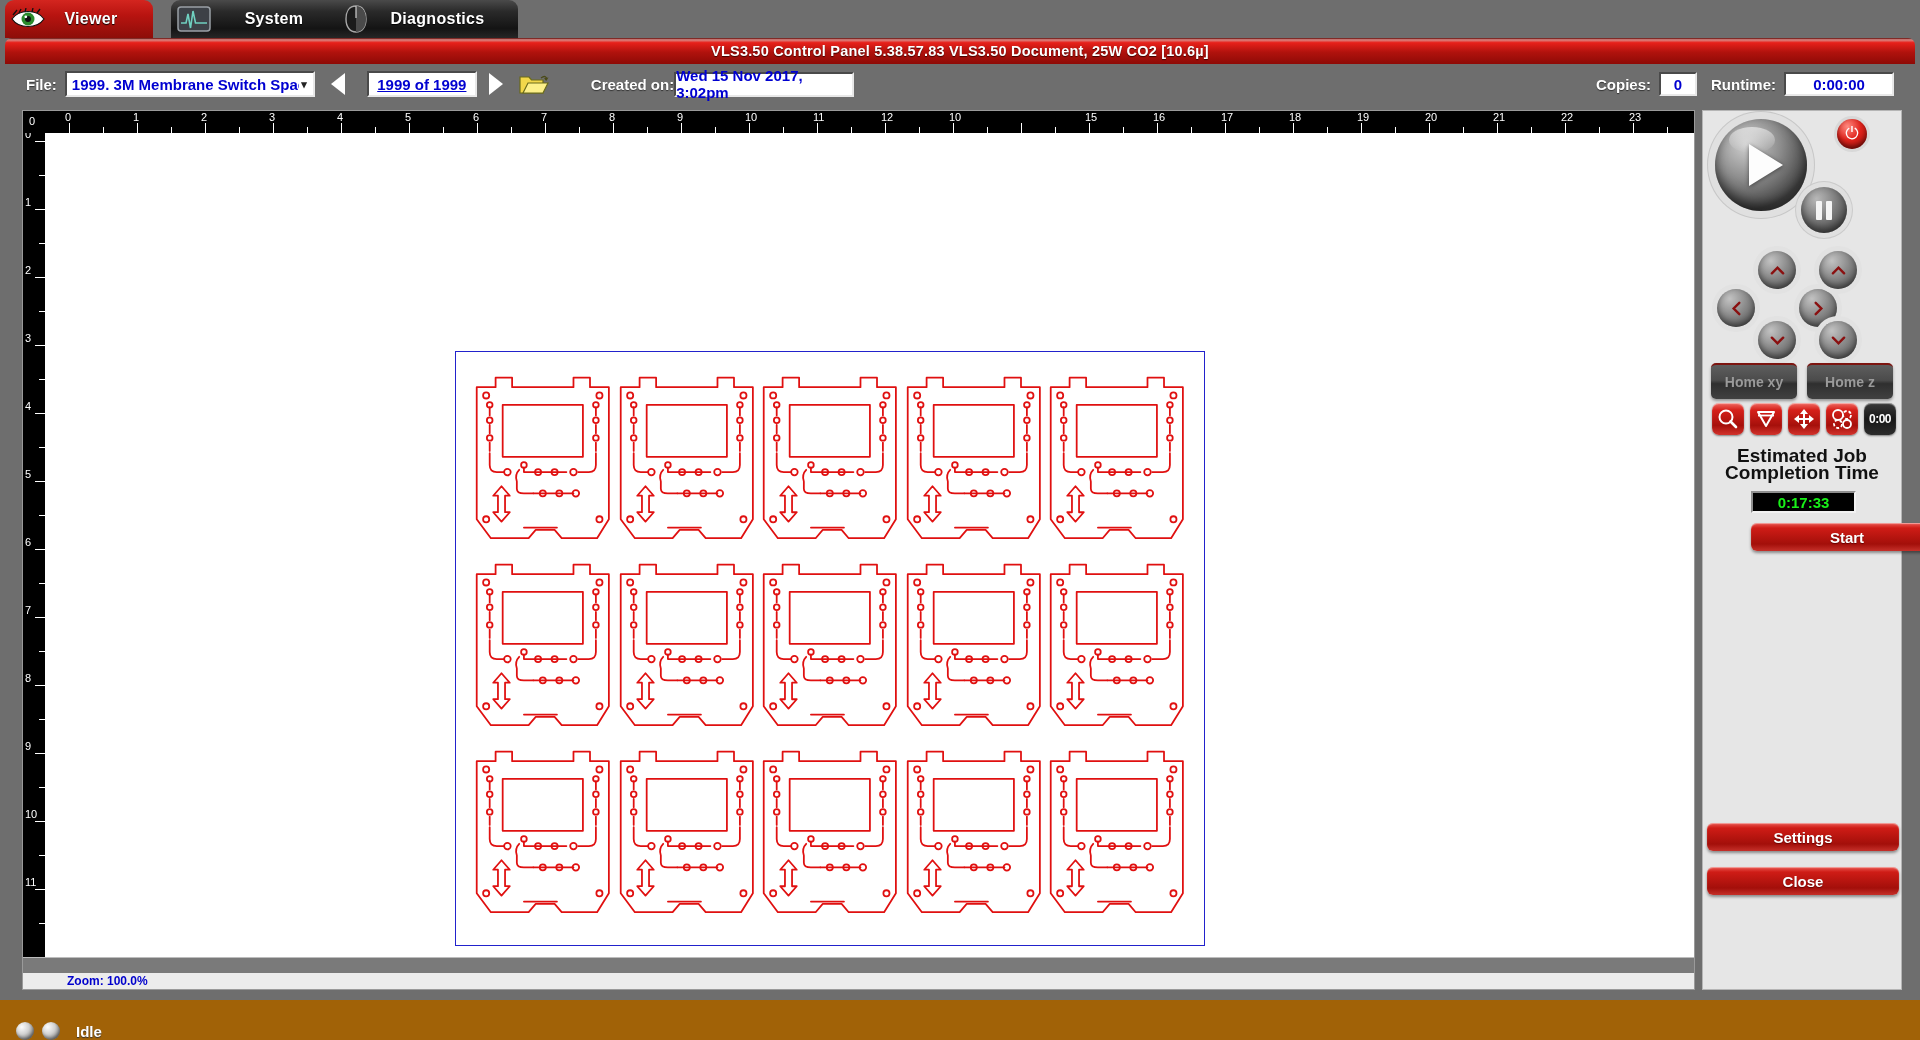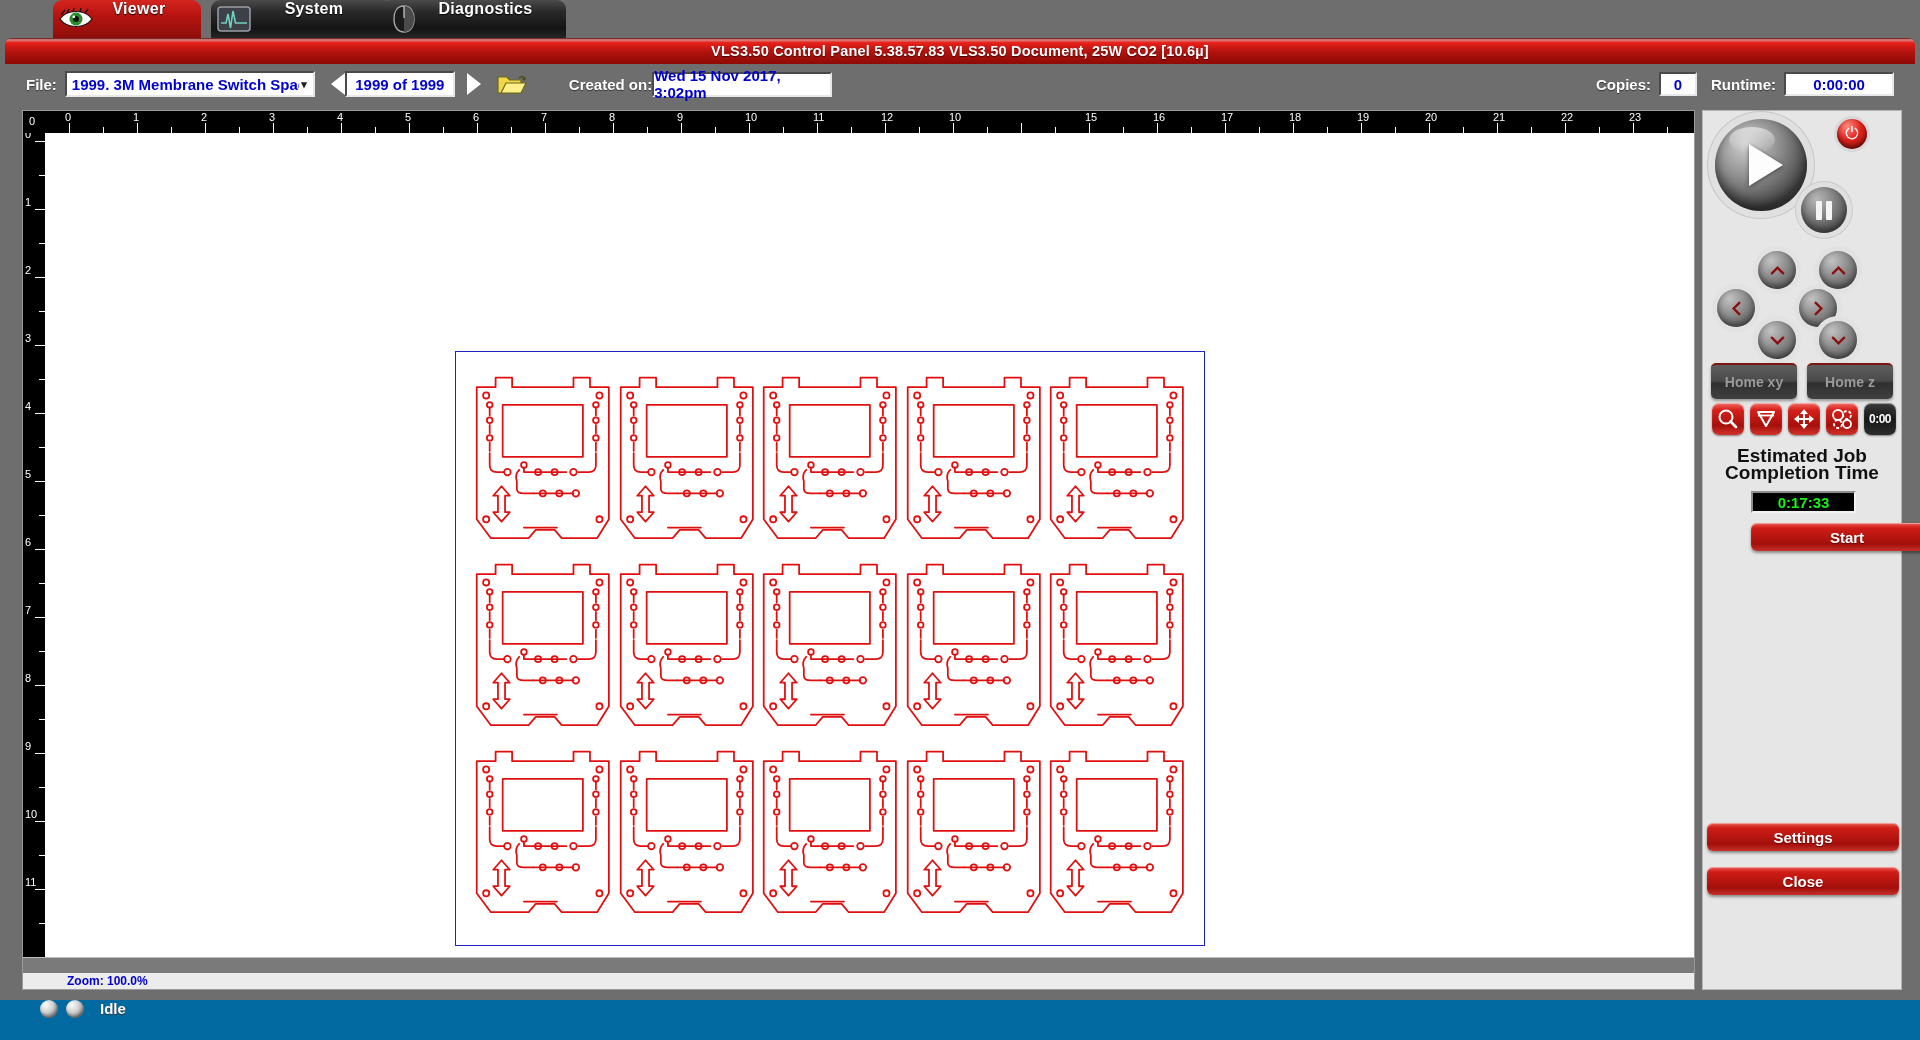--- a/index.html
+++ b/index.html
@@ -8,24 +8,23 @@
     font-family: "Liberation Sans", sans-serif;
     background: #6e6e6e;
     overflow: hidden;
   }
 
   
   #tabbar { position:absolute; left:0; top:0; width:1920px; height:38px; background:#6e6e6e; }
   .tab {
     position:absolute; top:0; height:38px;
     border-radius: 9px 9px 0 0;
-    display:flex; 
+    display:flex; align-items:center;
     color:#fff; font-weight:bold; font-size:16px;
     overflow:hidden;
-    margin-left:48px;
   }
   .tab.inactive { background: linear-gradient(180deg,#4a4a4a 0%,#2a2a2a 30%,#141414 75%,#262626 100%); }
   .tab.active   { background: linear-gradient(180deg,#d4251f 0%,#b81410 40%,#8d0d09 100%); }
   .tab .tab-ico { width:46px; height:38px; display:flex; align-items:center; justify-content:center; flex:0 0 auto; }
   .tab .tab-lbl { flex:1; text-align:center; padding-right:22px; letter-spacing:.3px; text-shadow:0 1px 1px #000; }
 
   
   #titlebar {
     position:absolute; left:5px; top:38px; width:1910px; height:26px;
     border-radius: 7px 7px 0 0;
@@ -126,22 +125,22 @@
               border:2px solid; border-color:#8e8e8e #f2f2f2 #f2f2f2 #8e8e8e;
               color:#18f018; font-weight:bold; font-size:15px;
               display:flex; align-items:center; justify-content:center; }
   .redbtn { position:absolute; height:28px; border-radius:6px;
             background:linear-gradient(180deg,#ea5a53 0%,#cf1c16 18%,#a30f0a 75%,#c5302a 100%);
             box-shadow:inset 0 1px 1px rgba(255,255,255,.45), 0 2px 3px rgba(0,0,0,.4);
             color:#fff; font-weight:bold; font-size:15px; display:flex;
             align-items:center; justify-content:center; cursor:pointer; text-shadow:0 1px 1px #600; }
 
   
-  #statusbar { position:absolute; left:0; bottom:0; width:1920px; height:40px; background:#0369a1;
-               display:flex; align-items:flex-start;padding-left:24px; }
+  #statusbar { position:absolute; left:0; bottom:0; width:1920px; height:40px; background:#a16207;
+               display:flex; align-items:flex-end; }
   .orb { width:18px; height:18px; border-radius:50%;
          background:radial-gradient(circle at 32% 28%,#fcfcfc 0%,#d2d2d2 40%,#8e8e8e 75%,#cfcfcf 100%);
          box-shadow:inset -1px -2px 3px rgba(0,0,0,.35); }
   #statustext { color:#fff; font-weight:bold; font-size:15px; text-shadow:0 1px 1px #333; }
 </style>
 </head>
 <body>
 
 <div id="tabbar">
   <div class="tab active" style="left:5px; width:148px;">
@@ -150,21 +149,21 @@
         <path d="M2 11 C9 1, 27 1, 34 11 C27 21, 9 21, 2 11 Z" fill="#fff" stroke="#111" stroke-width="1.2"></path>
         <circle cx="18" cy="11" r="6.5" fill="#2b8a2b"></circle>
         <circle cx="18" cy="11" r="3" fill="#111"></circle>
         <circle cx="15.8" cy="8.8" r="1.4" fill="#fff"></circle>
         <path d="M3 7 L7 2 M9 5 L11 1 M15 4 L16 0 M22 4 L23 0 M27 5 L30 1" stroke="#111" stroke-width="1.3" fill="none"></path>
       </svg>
     </span>
     <span class="tab-lbl">Viewer</span>
   </div>
 
-  <div class="tab inactive" style="left:163px; width:182px;">
+  <div class="tab inactive" style="left:171px; width:182px;">
     <span class="tab-ico">
       <svg width="34" height="26" viewBox="0 0 34 26">
         <rect x="1" y="1" width="32" height="24" rx="3" fill="#3d4147" stroke="#9aa0a6" stroke-width="1.5"></rect>
         <path d="M4 17 L9 17 L11 8 L13.5 22 L16 5 L18.5 17 L30 17" fill="none" stroke="#6fd0c0" stroke-width="1.6"></path>
       </svg>
     </span>
     <span class="tab-lbl">System</span>
   </div>
 
   <div class="tab inactive" style="left:333px; width:185px;">
@@ -186,21 +185,21 @@
 <div id="filebar">
   <span class="fb-lbl" style="margin-left:26px;">File:</span>
 
   <div class="sunk fb-select" style="margin-left:8px;">
     <span class="cv">1999. 3M Membrane Switch Spacer_</span>
     <span class="caret">▾</span>
   </div>
 
   <div class="tri tri-l" style="margin-left:16px;"></div>
 
-  <div class="sunk fb-page" style="margin-left:0;">
+  <div class="sunk fb-page" style="margin-left:22px;text-decoration:underline;">
     <span>1999 of 1999</span>
   </div>
 
   <div class="tri tri-r" style="margin-left:12px;"></div>
 
   <span style="margin-left:16px; display:flex; cursor:pointer;">
     <svg width="30" height="24" viewBox="0 0 30 24">
       <path d="M1 21 L1 5 L10 5 L12.5 8 L24 8 L24 21 Z" fill="#f2d74a" stroke="#6b6b1a" stroke-width="1.2"></path>
       <path d="M4 21 L9 11 L29 11 L24 21 Z" fill="#fdf08a" stroke="#6b6b1a" stroke-width="1.2"></path>
       <path d="M22 6 C26 3, 28 5, 27.5 8" fill="none" stroke="#4a4a18" stroke-width="1.3"></path>

